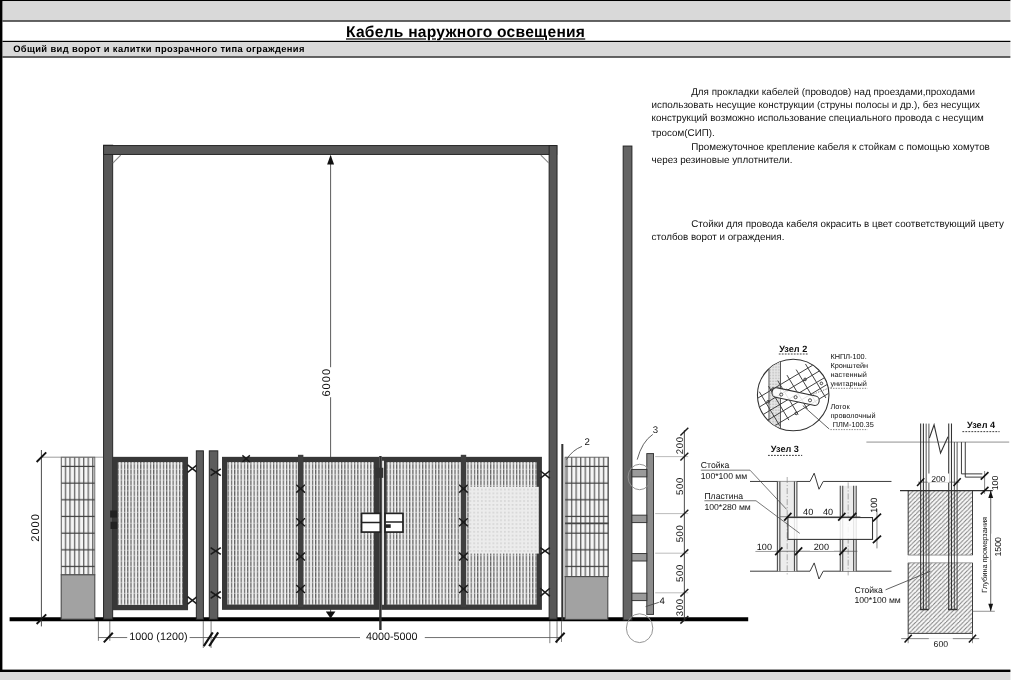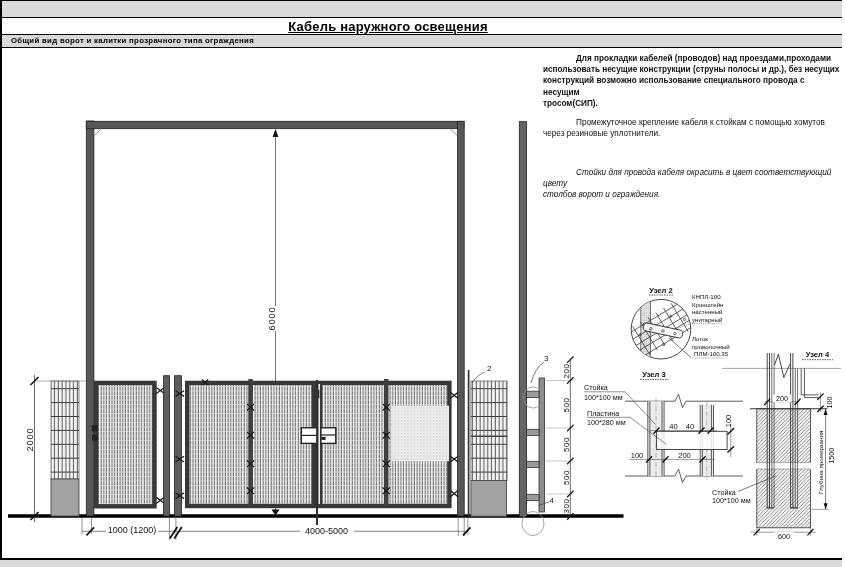--- a/index.html
+++ b/index.html
@@ -31,26 +31,26 @@
   <div class="abs" style="left:2px;top:47.2px;width:841px;height:1.2px;background:#000;"></div>
 
   <div class="abs" style="left:0;top:0;width:2px;height:567px;background:#000;"></div>
 
   <div class="abs" style="left:843px;top:0;width:2px;height:567px;background:#000;"></div>
 
   <div class="abs" style="left:0;top:558.2px;width:845px;height:1.5px;background:#000;"></div>
 
   <div class="abs" style="left:0;top:559.7px;width:845px;height:7.3px;background:#d9d9d9;"></div>
 
-  <div class="note" style="top:53px;font-weight:bold;">Для прокладки кабелей (проводов) над проездами,проходами<br>использовать несущие конструкции (струны полосы и др.), без несущих<br>конструкций возможно использование специального провода с несущим<br>тросом(СИП).</div>
+  <div class="note" style="top:71px;">Для прокладки кабелей (проводов) над проездами,проходами<br>использовать несущие конструкции (струны полосы и др.), без несущих<br>конструкций возможно использование специального провода с несущим<br>тросом(СИП).</div>
 
   <div class="note" style="top:117px;">Промежуточное крепление кабеля к стойкам с помощью хомутов<br>через резиновые уплотнители.</div>
 
 
-  <div class="note" style="top:167px;font-style:italic;">Стойки для провода кабеля окрасить в цвет соответствующий цвету<br>столбов ворот и ограждения.</div>
+  <div class="note" style="top:181px;">Стойки для провода кабеля окрасить в цвет соответствующий цвету<br>столбов ворот и ограждения.</div>
 
   <svg class="abs" style="left:0;top:0;" width="845" height="567" viewBox="0 0 845 567">
     <defs>
       <pattern id="meshGate" width="2.7" height="4.5" patternUnits="userSpaceOnUse">
         <rect width="2.7" height="4.5" fill="#f1f1f1"></rect>
         <rect x="0.7" width="1.0" height="4.5" fill="#616161"></rect>
         <rect x="0" y="3.6" width="2.7" height="0.9" fill="#e9e9e9" fill-opacity="0.5"></rect>
       </pattern>
       <pattern id="meshSide" width="3.8" height="13.9" patternUnits="userSpaceOnUse">
         <rect width="3.8" height="13.9" fill="#f5f5f5"></rect>

